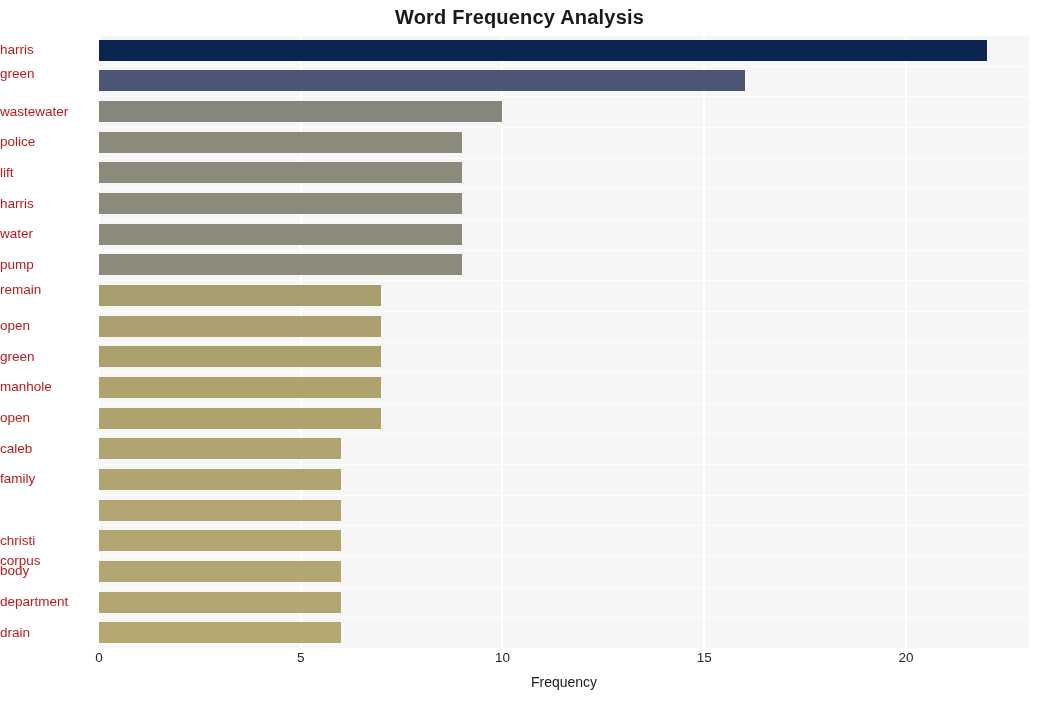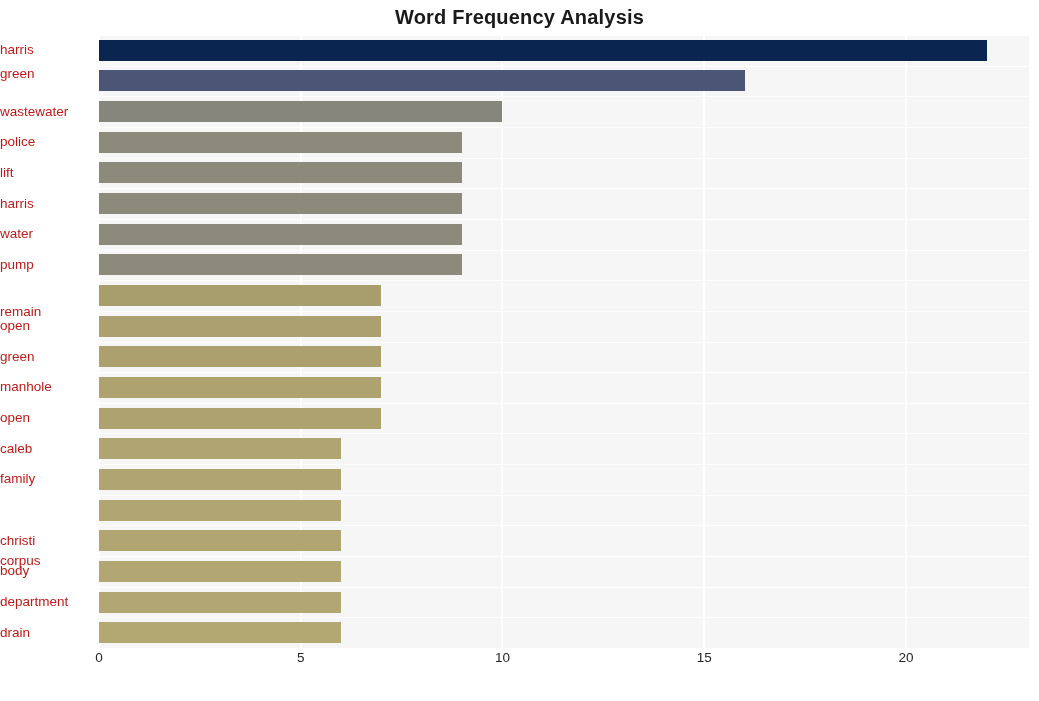--- a/index.html
+++ b/index.html
@@ -158,21 +158,21 @@
 
   <div id="y-labels">
       <div class="ylabel" style="top: 8.325px;">harris</div>
       <div class="ylabel" style="top: 32px;">green</div>
       <div class="ylabel" style="top: 69.625px;">wastewater</div>
       <div class="ylabel" style="top: 100.275px;">police</div>
       <div class="ylabel" style="top: 130.925px;">lift</div>
       <div class="ylabel" style="top: 161.575px;">harris</div>
       <div class="ylabel" style="top: 192.225px;">water</div>
       <div class="ylabel" style="top: 222.875px;">pump</div>
-      <div class="ylabel" style="top: 270px;">remain</div>
+      <div class="ylabel" style="top: 248px;">remain</div>
       <div class="ylabel" style="top: 284.175px;">open</div>
       <div class="ylabel" style="top: 314.825px;">green</div>
       <div class="ylabel" style="top: 345.475px;">manhole</div>
       <div class="ylabel" style="top: 376.125px;">open</div>
       <div class="ylabel" style="top: 406.775px;">caleb</div>
       <div class="ylabel" style="top: 437.425px;">family</div>
       <div class="ylabel" style="top: 474px; margin-top: 45px;">corpus</div>
       <div class="ylabel" style="top: 498.725px;">christi</div>
       <div class="ylabel" style="top: 529.375px;">body</div>
       <div class="ylabel" style="top: 560.025px;">department</div>
@@ -180,14 +180,15 @@
     </div>
 
   <div id="x-ticklabels">
       <div class="xtick" style="left: 99px;">0</div>
       <div class="xtick" style="left: 300.735px;">5</div>
       <div class="xtick" style="left: 502.471px;">10</div>
       <div class="xtick" style="left: 704.206px;">15</div>
       <div class="xtick" style="left: 905.941px;">20</div>
     </div>
 
+  <div id="x-axis-title">Frequency</div>
 
 </div>
 
 </body></html>

